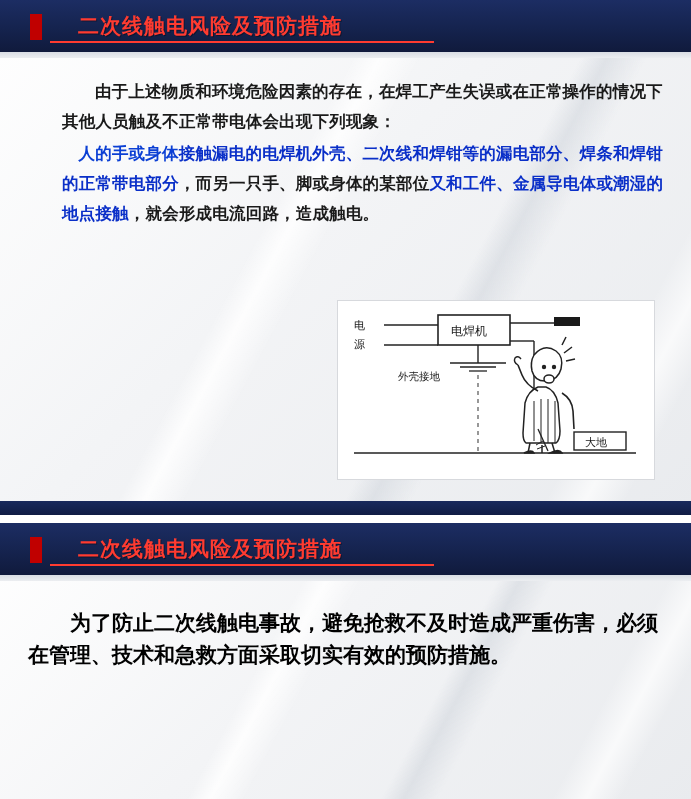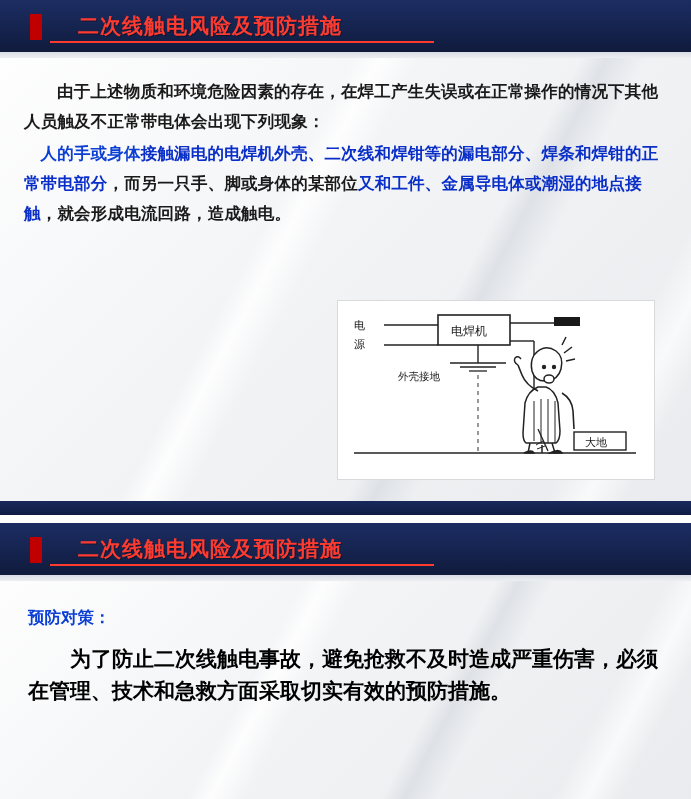--- a/index.html
+++ b/index.html
@@ -106,21 +106,21 @@
     font-weight: bold;
     line-height: 30px;
     color: #1a1a1a;
     letter-spacing: 0.2px;
   }
   .para.indent { text-indent: 2em; }
   .blue { color: #0b3fd4; }
   .blue-strong { color: #0a2fc8; }
   .dark { color: #1a1a1a; }
 
-  .p-block { margin-bottom: 2px; }
+  .p-block { margin-bottom: 2px; margin-left: 38px; }
 
   
   .figure {
     position: absolute;
     left: 337px;
     top: 300px;
     width: 316px;
     height: 178px;
     background: #ffffff;
     border: 1px solid #d7d9dd;
@@ -260,18 +260,17 @@
     <div class="slide-body"></div>
 
     <div class="title-bar">
       <span class="title-accent"></span>
       <span class="title-text">二次线触电风险及预防措施</span>
       <span class="title-underline"></span>
     </div>
     <div class="subbar"></div>
 
     <div class="content s2-content">
-      <div class="s2-head">预防对策：</div>
       <div class="s2-para indent">为了防止二次线触电事故，避免抢救不及时造成严重伤害，必须在管理、技术和急救方面采取切实有效的预防措施。</div>
     </div>
   </section>
 
 </div>
 
 </body></html>

